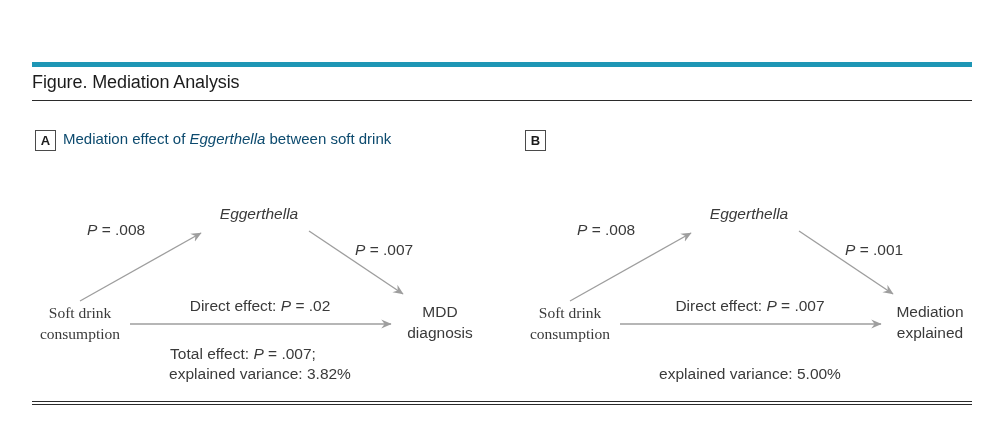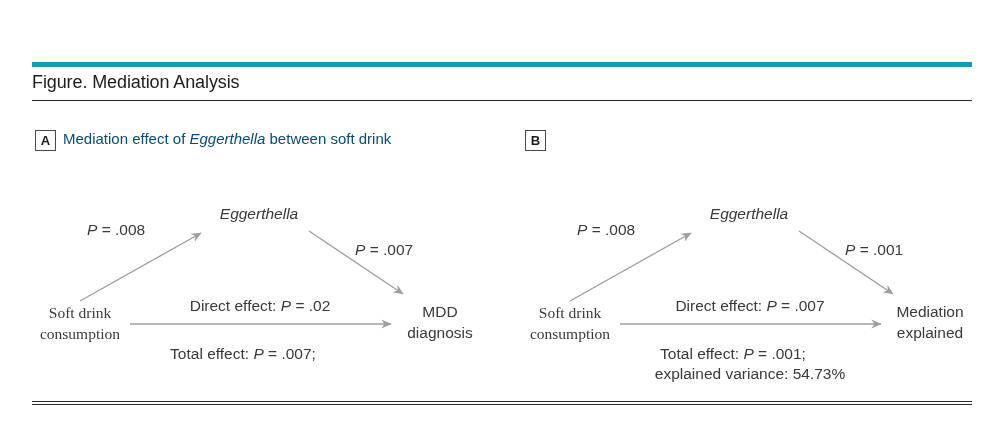--- a/index.html
+++ b/index.html
@@ -67,20 +67,21 @@
 
     <div class="mediator">Eggerthella</div>
     <div class="p-label p-to"><i>P</i><span> = .008</span></div>
     <div class="p-label p-from"><i>P</i><span> = .007</span></div>
 
     <div class="node source"><span>Soft drink</span><br><span>consumption</span></div>
     <div class="node outcome"><span>MDD</span><br><span>diagnosis</span></div>
 
     <div class="effect-line direct"><span>Direct effect: </span><i>P</i><span> = .02</span></div>
     <div class="effect-line total"><span>Total effect: </span><i>P</i><span> = .007;</span></div>
+    <div class="effect-line variance">explained variance: 3.82%</div>
   </section>
 
   <section class="panel panel-b">
     <span class="panel-label">B</span>
     <div class="panel-caption">
     </div>
 
     <svg class="arrows" width="460" height="268" viewBox="0 0 460 268">
       <defs>
         <marker id="ahB" markerWidth="10" markerHeight="9" refX="7.5" refY="4" orient="auto">
@@ -93,18 +94,17 @@
     </svg>
 
     <div class="mediator">Eggerthella</div>
     <div class="p-label p-to"><i>P</i><span> = .008</span></div>
     <div class="p-label p-from"><i>P</i><span> = .001</span></div>
 
     <div class="node source"><span>Soft drink</span><br><span>consumption</span></div>
     <div class="node outcome"><span>Mediation</span><br><span>explained</span></div>
 
     <div class="effect-line direct"><span>Direct effect: </span><i>P</i><span> = .007</span></div>
-    <div class="effect-line total"><span>Total effect: </span><i>P</i><span> = .001;</span></div>
-    <div class="effect-line variance">explained variance: 54.73%</div>
+    <div class="effect-line variance">explained variance: 5.00%</div>
   </section>
 
   <div class="bottom-rule"></div>
 </div>
 
 </body></html>

